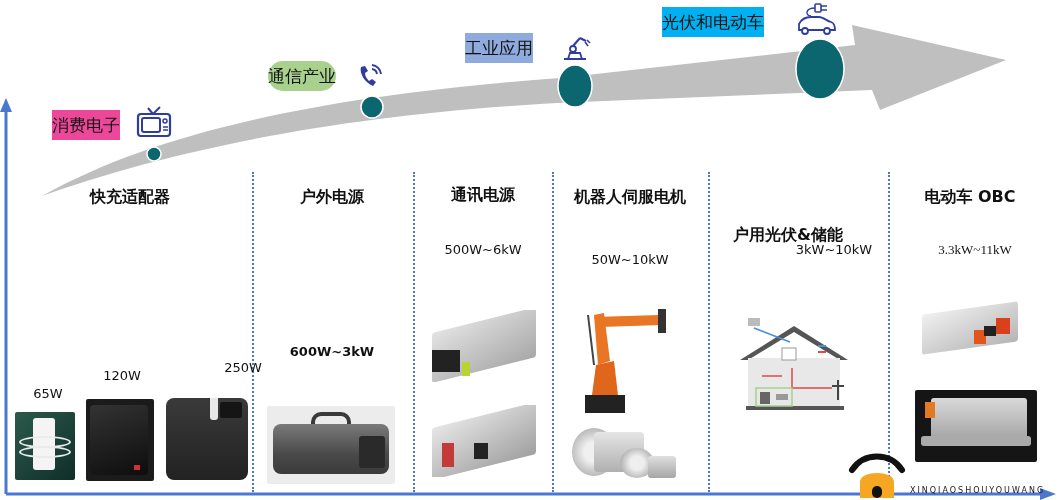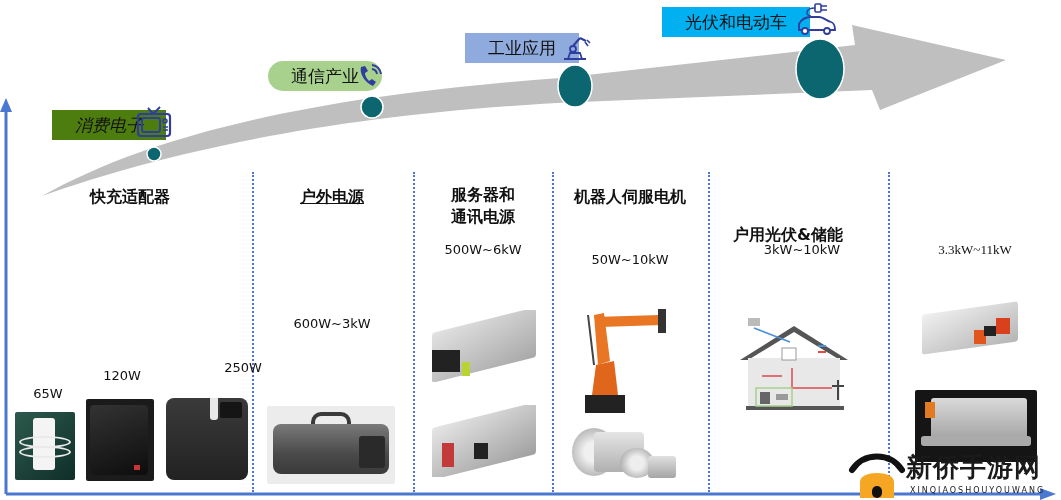--- a/index.html
+++ b/index.html
@@ -1,21 +1,21 @@
 <!DOCTYPE html>
 <html><head>
 <meta charset="utf-8">
 <style>
   * { box-sizing: border-box; margin: 0; padding: 0; }
   html, body { width: 1061px; height: 500px; background: #ffffff; overflow: hidden; }
   body { position: relative; font-family: "DejaVu Sans", "Liberation Sans", sans-serif; color: #111; }
   .abs { position: absolute; }
   #arrow-svg { position: absolute; left: 0; top: 0; width: 1061px; height: 500px; }
   .stage-label {
-    position: absolute; font-size: 17px; padding: 4px 23px; line-height: 22px; color: #111;
+    position: absolute; font-size: 17px; padding: 4px 0; line-height: 22px; color: #111;
     white-space: nowrap;
   }
   .stage-icon { position: absolute; }
   .col-title {
     position: absolute; font-weight: bold; font-size: 16px; line-height: 22px;
     text-align: center; color: #111; white-space: nowrap;
   }
   .col-power {
     position: absolute; font-size: 13px; color: #111; text-align: center; white-space: nowrap;
   }
@@ -56,21 +56,21 @@
     L 872 90
     L 580 102
     C 350 112, 170 150, 42 196 Z" fill="#bfbfbf"></path>
 
   <circle cx="154" cy="154" r="7" fill="#0b6670" stroke="#fff" stroke-width="1.5"></circle>
   <circle cx="372" cy="107" r="11" fill="#0b6670" stroke="#fff" stroke-width="1.5"></circle>
   <ellipse cx="575" cy="86" rx="17" ry="21" fill="#0b6670" stroke="#fff" stroke-width="1.5"></ellipse>
   <ellipse cx="820" cy="69" rx="24" ry="30" fill="#0b6670" stroke="#fff" stroke-width="1.5"></ellipse>
 </svg>
 
-<div class="stage-label" style="left:52px; top:110px; background:#4d7c0f;font-style:italic;">
+<div class="stage-label" style="left:52px; top:110px; background:#ec4899;">
   <span>消费电子</span>
 </div>
 <svg class="stage-icon" style="left:136px; top:106px;" width="36" height="32" viewBox="0 0 36 32">
   <line x1="12" y1="2" x2="17" y2="8" stroke="#2f3e9e" stroke-width="2"></line>
   <line x1="24" y1="1" x2="17" y2="8" stroke="#2f3e9e" stroke-width="2"></line>
   <rect x="2" y="8" width="32" height="22" rx="3" fill="none" stroke="#2f3e9e" stroke-width="2.2"></rect>
   <rect x="6" y="12" width="18" height="14" rx="2" fill="none" stroke="#2f3e9e" stroke-width="2"></rect>
   <circle cx="29" cy="15" r="2" fill="none" stroke="#2f3e9e" stroke-width="1.5"></circle>
   <line x1="27" y1="21" x2="32" y2="21" stroke="#2f3e9e" stroke-width="1.5"></line>
   <line x1="27" y1="24" x2="32" y2="24" stroke="#2f3e9e" stroke-width="1.5"></line>
@@ -130,32 +130,31 @@
   <div style="position:absolute; left:4px; top:6px; width:58px; height:70px; background:linear-gradient(160deg,#333,#0d0d0d); border-radius:4px;"></div>
   <div style="position:absolute; left:48px; top:66px; width:6px; height:5px; background:#c33;"></div>
 </div>
 
 <div class="col-power" style="left:193px; top:360px; width:44px;margin-left:28px;">250W</div>
 <div class="product" style="left:166px; top:398px; width:82px; height:82px; background:linear-gradient(180deg,#3a3a3a,#222); border-radius:8px;">
   <div style="position:absolute; left:44px; top:-6px; width:8px; height:28px; background:#e8e8e8; border-radius:3px;"></div>
   <div style="position:absolute; left:54px; top:4px; width:22px; height:16px; background:#151515; border-radius:2px;"></div>
 </div>
 
-<div class="col-title" style="left:272px; top:186px; width:120px;text-decoration:underline;">
+<div class="col-title" style="left:272px; top:186px; width:120px;">
   <span>户外电源</span>
 </div>
-<div class="col-power" style="left:282px; top:316px; width:100px;">600W~3kW</div>
+<div class="col-power" style="left:282px; top:344px; width:100px;font-weight:bold;">600W~3kW</div>
 <div class="product" style="left:267px; top:406px; width:128px; height:78px; background:#ececec;">
   <div style="position:absolute; left:44px; top:6px; width:40px; height:14px; border:4px solid #3a3a3a; border-bottom:none; border-radius:10px 10px 0 0;"></div>
   <div style="position:absolute; left:6px; top:18px; width:116px; height:50px; background:linear-gradient(180deg,#7a7a7a,#4a4a4a 60%,#3a3a3a); border-radius:8px;"></div>
   <div style="position:absolute; left:92px; top:30px; width:26px; height:32px; background:#2a2a2a; border-radius:3px;"></div>
 </div>
 
 <div class="col-title" style="left:433px; top:184px; width:100px;">
-  <div>服务器和</div>
   <div>通讯电源</div>
 </div>
 <div class="col-power" style="left:433px; top:242px; width:100px;text-align:center;">500W~6kW</div>
 <div class="product" style="left:426px; top:310px; width:114px; height:72px;">
   <div style="position:absolute; left:6px; top:10px; width:104px; height:50px; background:linear-gradient(160deg,#e2e2e2,#a8a8a8); transform:skewY(-14deg); border-radius:3px;"></div>
   <div style="position:absolute; left:6px; top:40px; width:28px; height:22px; background:#222;"></div>
   <div style="position:absolute; left:36px; top:52px; width:8px; height:14px; background:#b8d432;"></div>
 </div>
 <div class="product" style="left:426px; top:405px; width:114px; height:72px;">
   <div style="position:absolute; left:6px; top:10px; width:104px; height:52px; background:linear-gradient(160deg,#e6e6e6,#a0a0a0); transform:skewY(-14deg); border-radius:3px;"></div>
@@ -178,56 +177,56 @@
 <div class="product" style="left:568px; top:420px; width:112px; height:64px;">
   <div style="position:absolute; left:4px; top:8px; width:44px; height:48px; background:radial-gradient(circle,#f0f0f0 30%,#bdbdbd 70%); border-radius:50%;"></div>
   <div style="position:absolute; left:26px; top:12px; width:50px; height:40px; background:linear-gradient(180deg,#e5e5e5,#b0b0b0); border-radius:4px;"></div>
   <div style="position:absolute; left:52px; top:28px; width:34px; height:30px; background:radial-gradient(circle,#eee 30%,#aaa 80%); border-radius:50%;"></div>
   <div style="position:absolute; left:80px; top:36px; width:28px; height:22px; background:linear-gradient(180deg,#e0e0e0,#a5a5a5); border-radius:3px;"></div>
 </div>
 
 <div class="col-title" style="left:718px; top:188px; width:140px;margin-top:36px;">
   <span>户用光伏&amp;储能</span>
 </div>
-<div class="col-power" style="left:752px; top:242px; width:100px;">3kW~10kW</div>
+<div class="col-power" style="left:784px; top:242px; width:100px;">3kW~10kW</div>
 <svg class="product" style="left:732px; top:310px;" width="130" height="100" viewBox="0 0 130 100">
   <polygon points="8,50 62,16 116,50 108,50 62,22 16,50" fill="#555"></polygon>
   <rect x="16" y="48" width="92" height="50" fill="#e8e8e8"></rect>
   <rect x="14" y="96" width="98" height="4" fill="#555"></rect>
   <rect x="16" y="8" width="12" height="8" fill="#bbb"></rect>
   <line x1="22" y1="18" x2="58" y2="32" stroke="#4a90d9" stroke-width="1.5"></line>
   <rect x="50" y="38" width="14" height="12" fill="#fff" stroke="#999"></rect>
   <line x1="30" y1="66" x2="50" y2="66" stroke="#e24848" stroke-width="1.5"></line>
   <line x1="60" y1="58" x2="60" y2="78" stroke="#e24848" stroke-width="1.5"></line>
   <line x1="60" y1="78" x2="100" y2="78" stroke="#e24848" stroke-width="1.5"></line>
   <rect x="24" y="78" width="36" height="18" fill="none" stroke="#a8d08d" stroke-width="1.5"></rect>
   <rect x="28" y="82" width="10" height="12" fill="#666"></rect>
   <rect x="44" y="84" width="12" height="6" fill="#999"></rect>
   <line x1="106" y1="70" x2="106" y2="90" stroke="#444" stroke-width="2"></line>
   <line x1="100" y1="76" x2="112" y2="76" stroke="#444" stroke-width="2"></line>
   <line x1="86" y1="36" x2="94" y2="36" stroke="#4a90d9" stroke-width="2"></line>
   <line x1="86" y1="42" x2="94" y2="42" stroke="#e24848" stroke-width="2"></line>
 </svg>
 
 <div class="col-title" style="left:900px; top:186px; width:140px;">
+  <div>电动车 OBC</div>
 </div>
 <div class="col-power" style="left:920px; top:242px; width:110px;font-family:Liberation Serif, serif;">3.3kW~11kW</div>
 <div class="product" style="left:918px; top:300px; width:110px; height:60px;">
   <div style="position:absolute; left:4px; top:8px; width:96px; height:40px; background:linear-gradient(160deg,#f0f0f0,#b5b5b5); transform:skewY(-8deg); border-radius:3px;"></div>
   <div style="position:absolute; left:56px; top:30px; width:12px; height:14px; background:#e0561c;"></div>
   <div style="position:absolute; left:78px; top:18px; width:14px; height:16px; background:#d9401c;"></div>
   <div style="position:absolute; left:66px; top:26px; width:12px; height:10px; background:#222;"></div>
 </div>
 <div class="product" style="left:915px; top:390px; width:122px; height:72px; background:#151515;">
   <div style="position:absolute; left:16px; top:8px; width:96px; height:48px; background:linear-gradient(180deg,#d9d9d9,#9c9c9c); border-radius:3px;"></div>
   <div style="position:absolute; left:10px; top:12px; width:10px; height:16px; background:#e27a24;"></div>
   <div style="position:absolute; left:6px; top:46px; width:110px; height:10px; background:#aaa; border-radius:3px;"></div>
 </div>
 
 <div class="abs" style="left:848px; top:448px; width:213px; height:50px;">
   <svg class="abs" style="left:0; top:0;" width="58" height="50" viewBox="0 0 58 50">
     <path d="M4 22 C16 4, 42 4, 54 22" fill="none" stroke="#111" stroke-width="6" stroke-linecap="round"></path>
     <path d="M12 50 L12 34 C12 22, 46 22, 46 34 L46 50 Z" fill="#f5a623"></path>
     <rect x="24" y="38" width="10" height="12" rx="5" fill="#111"></rect>
   </svg>
-  <div class="watermark-text" style="left:58px; top:2px;">新侨手游网</div>
   <div class="watermark-sub" style="left:62px; top:38px;text-align:center;">XINQIAOSHOUYOUWANG</div>
 </div>
 
 </body></html>

